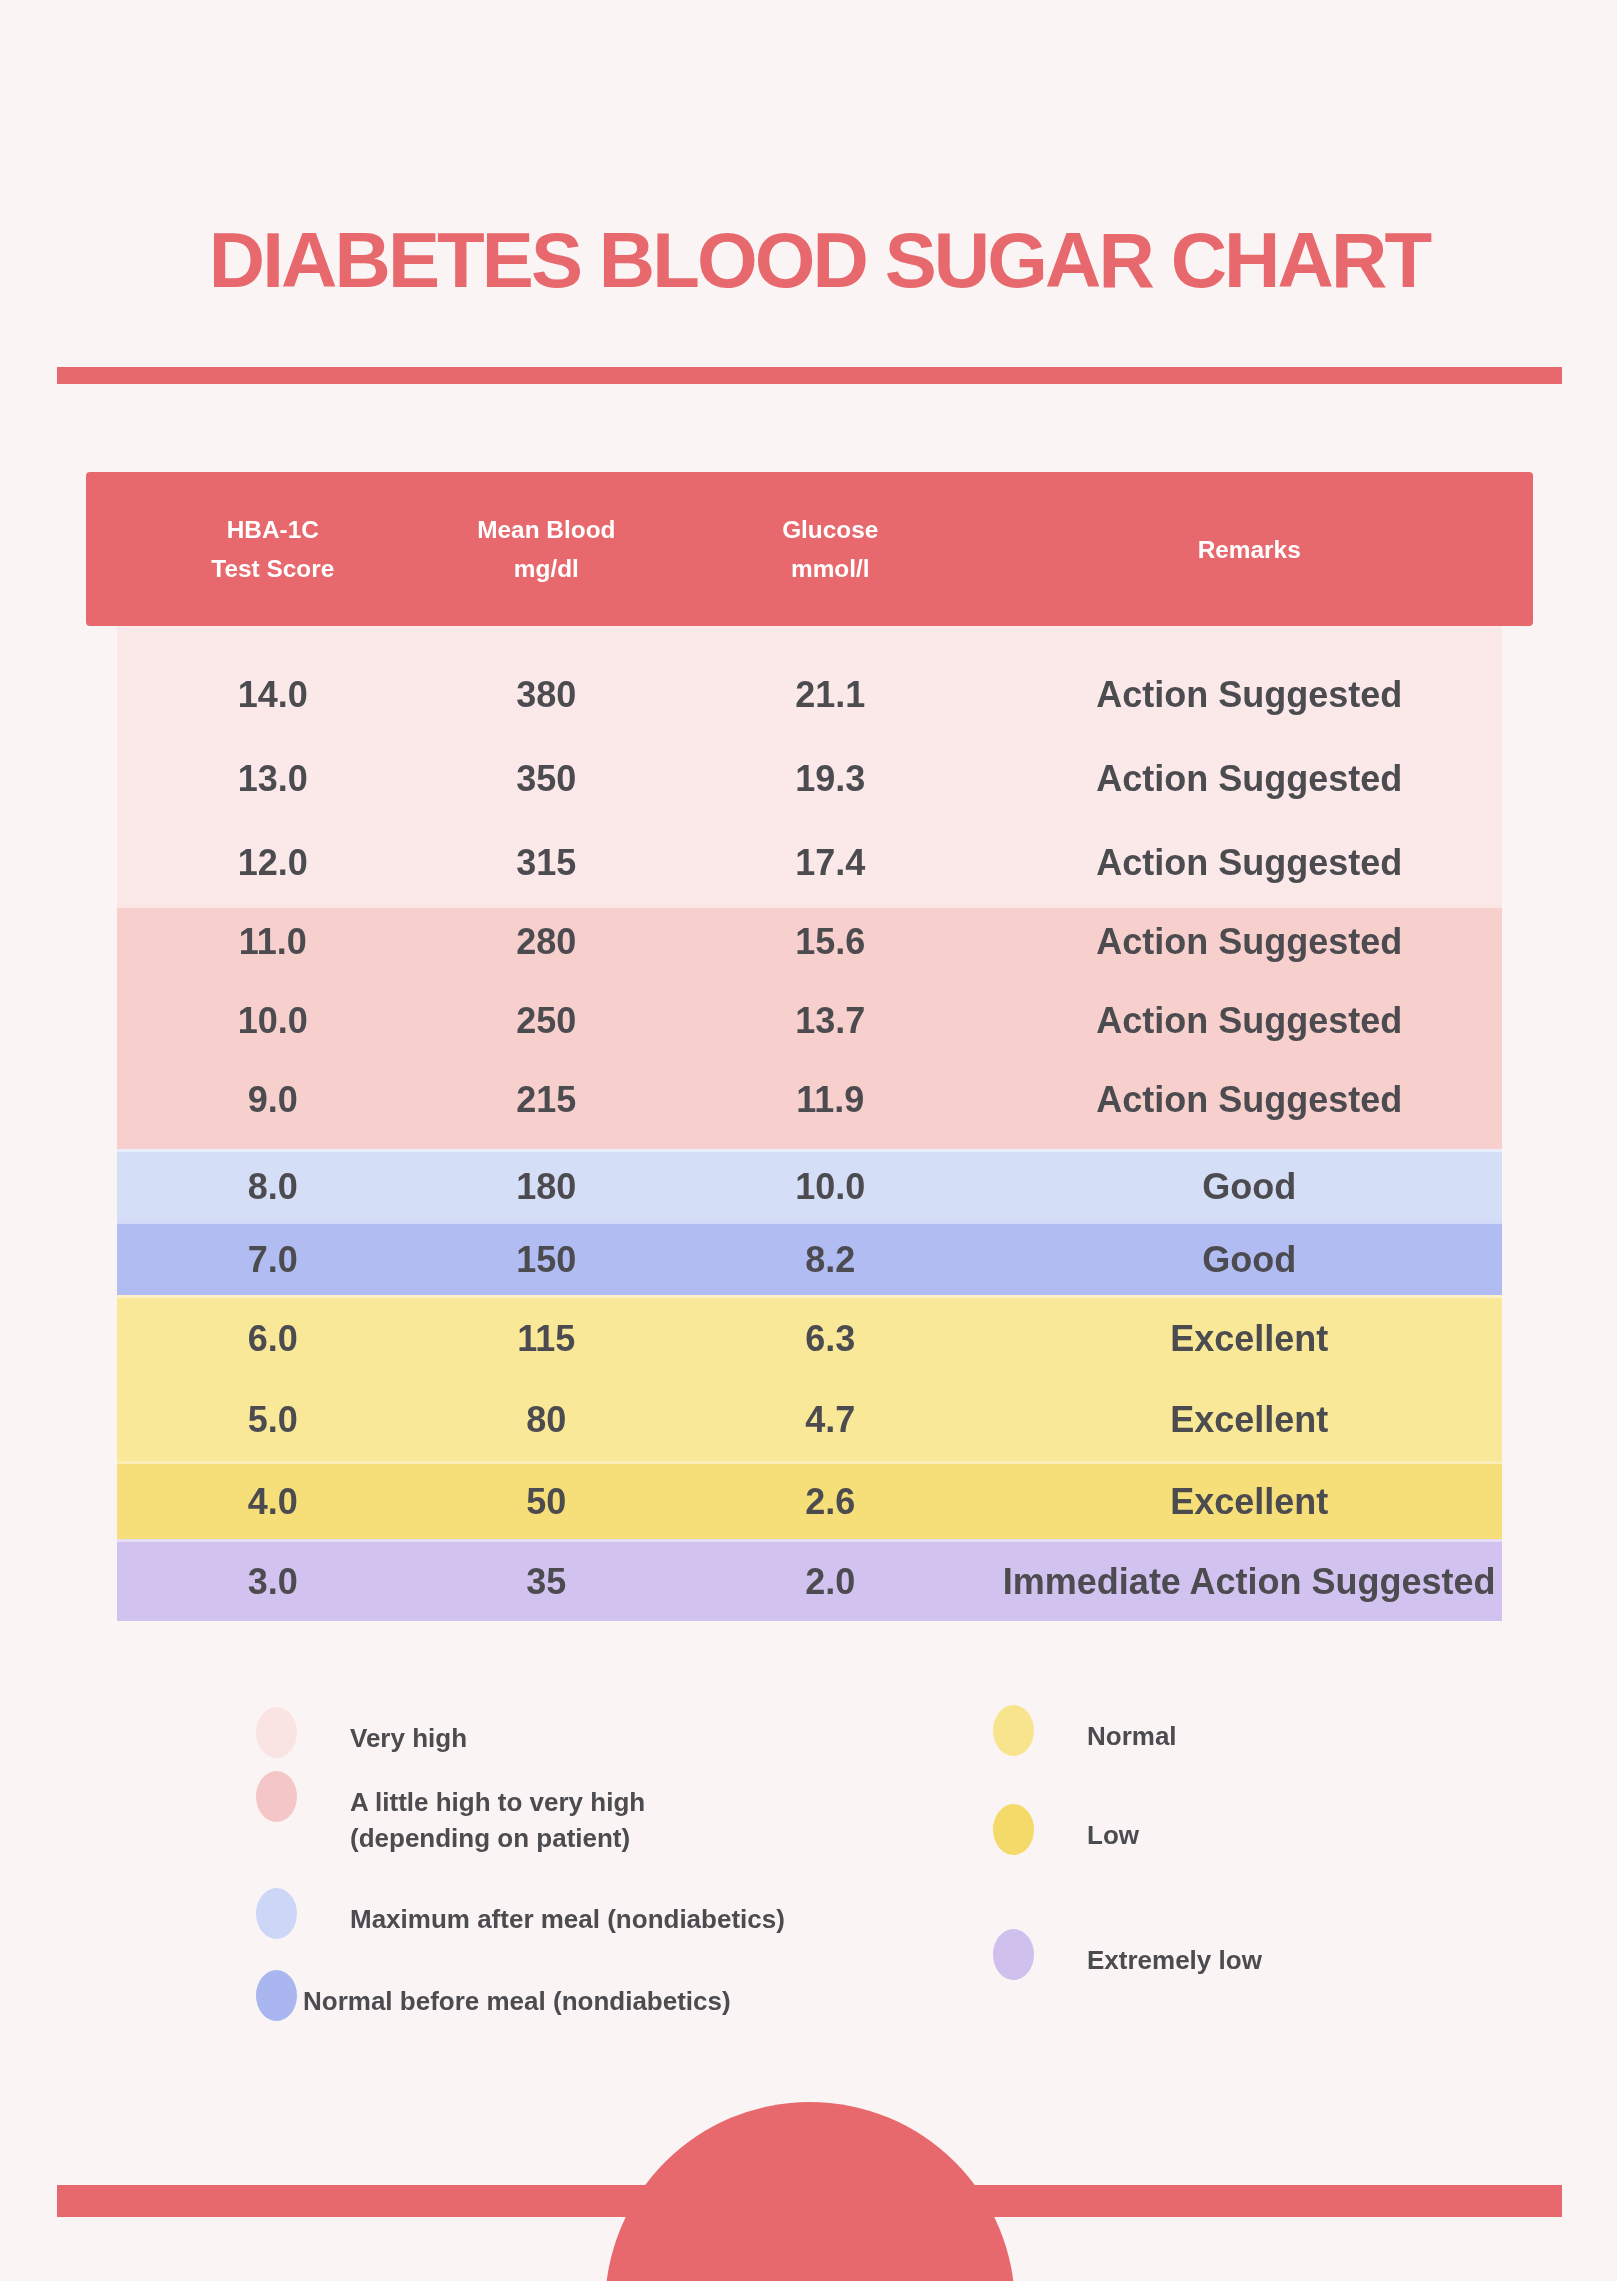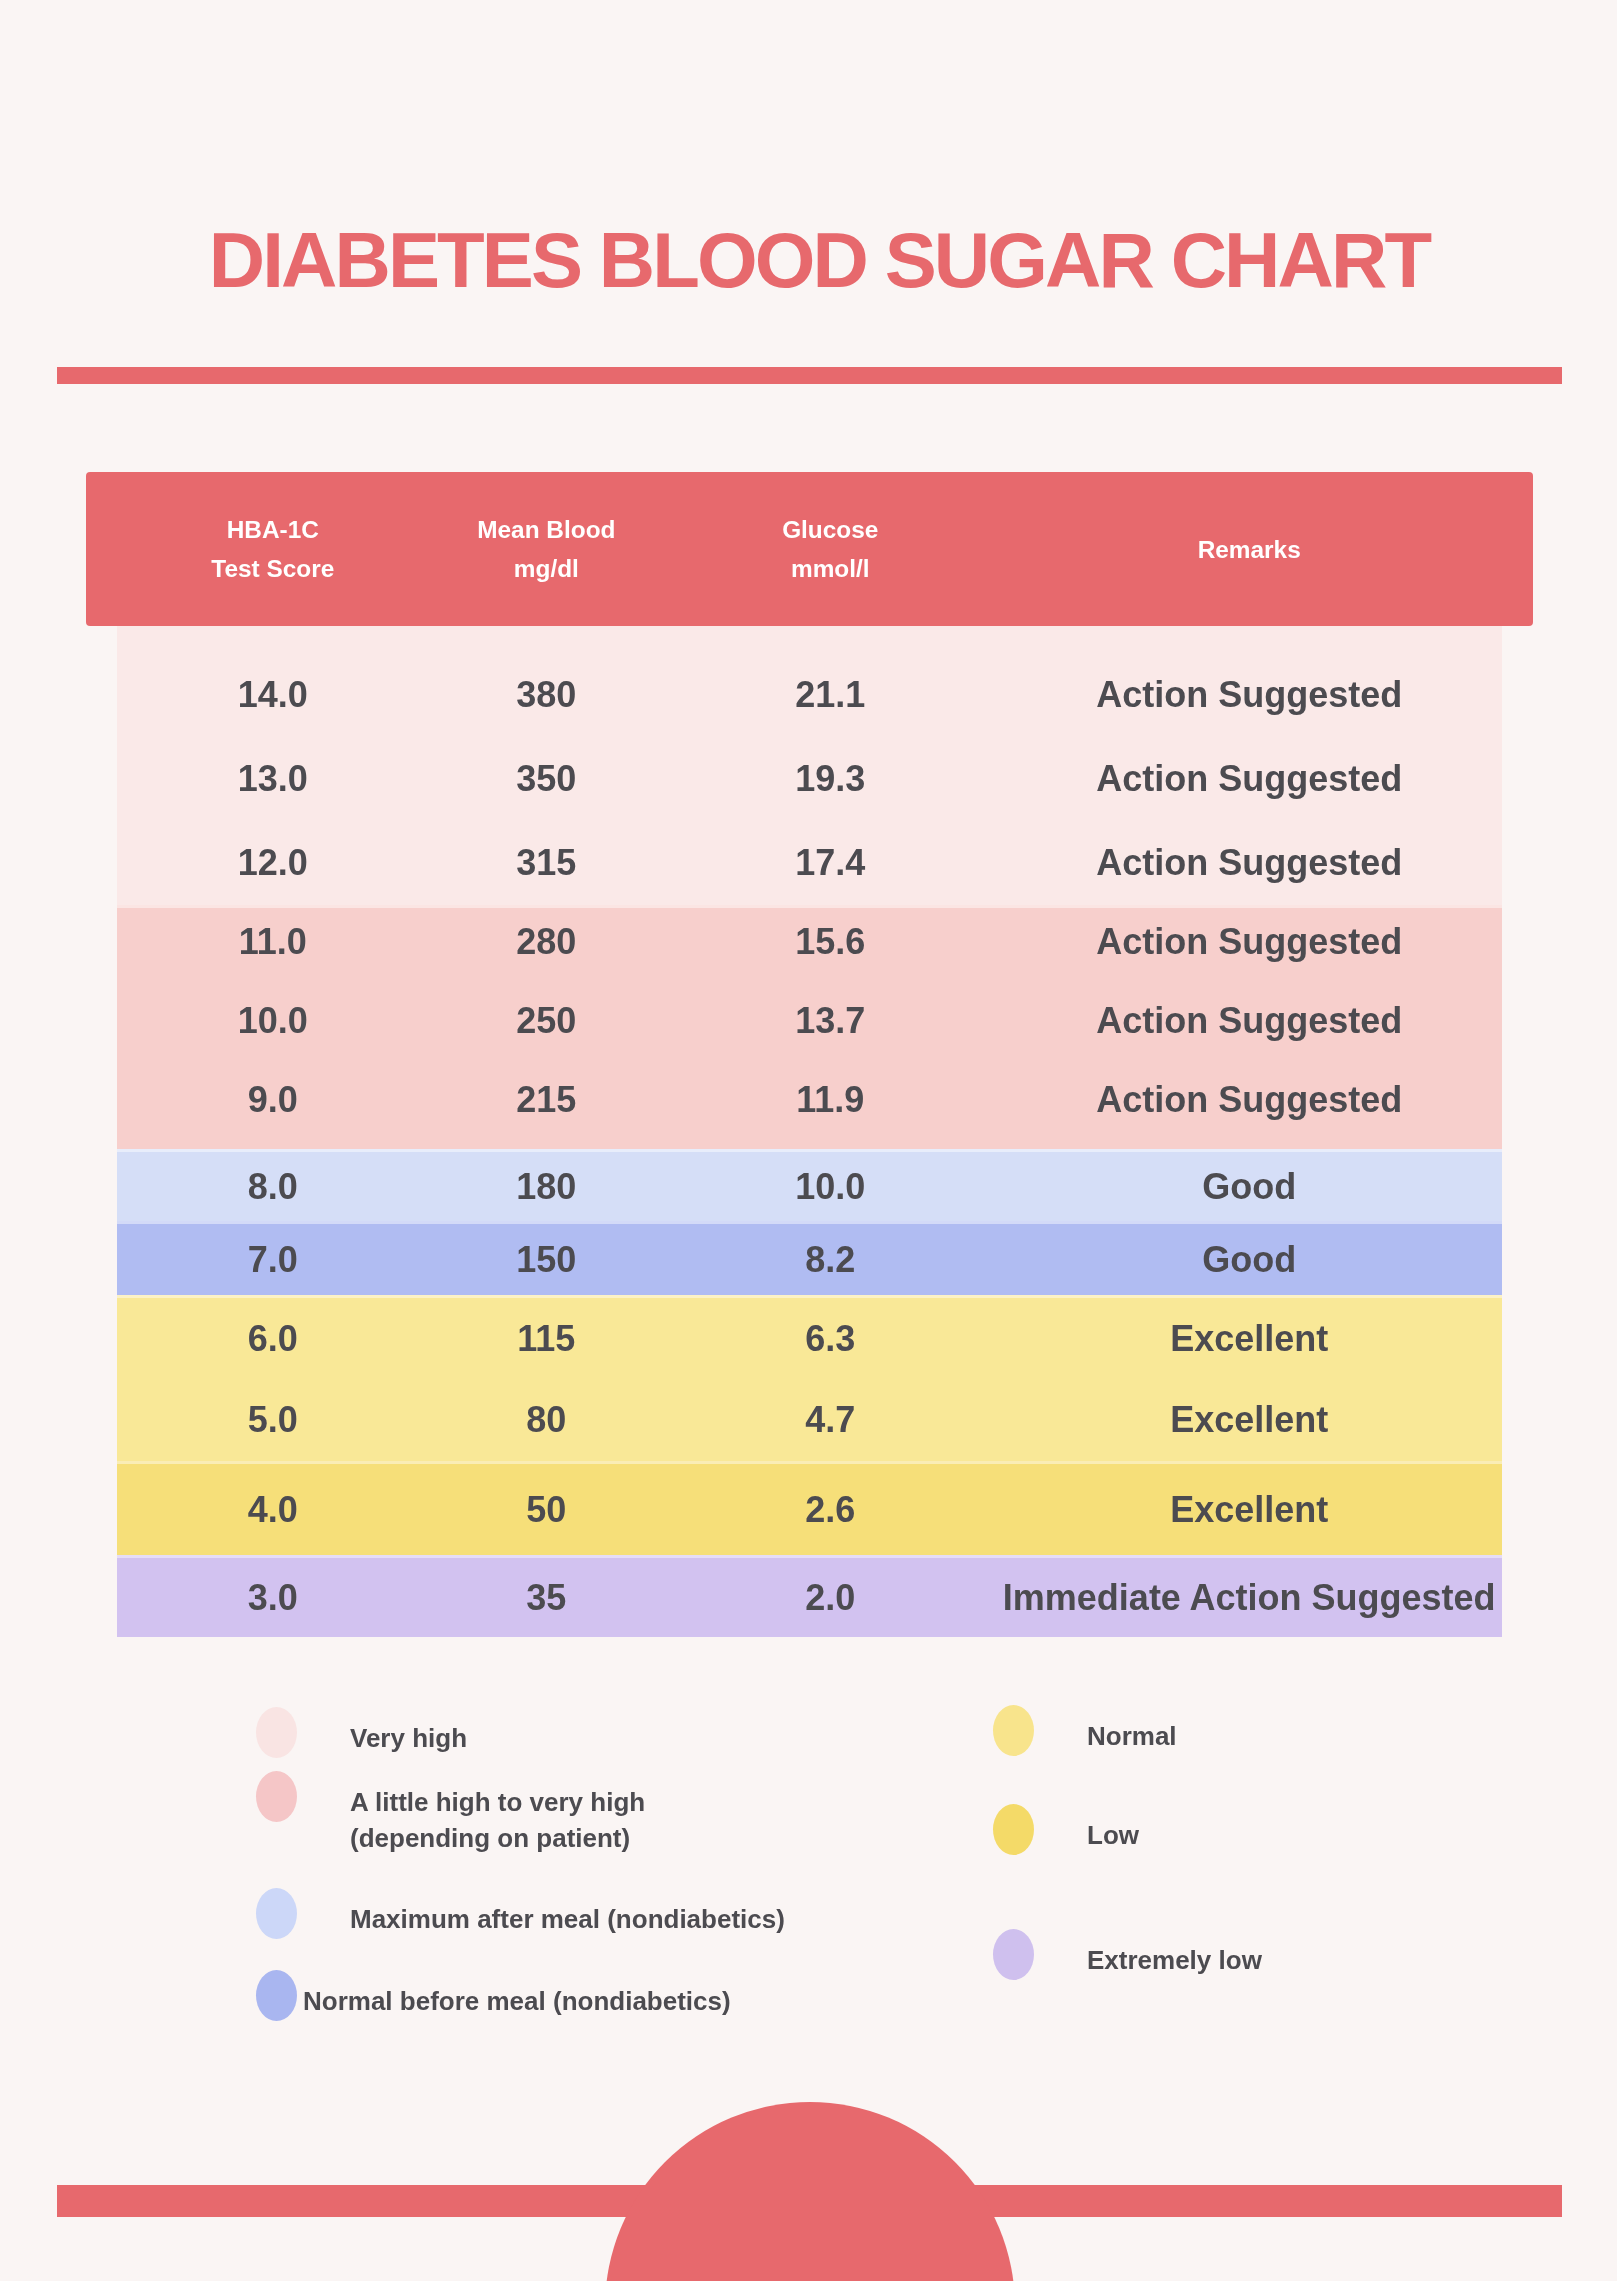--- a/index.html
+++ b/index.html
@@ -193,21 +193,21 @@
           <div class="cell">6.3</div>
           <div class="cell">Excellent</div>
         </div>
         <div class="trow">
           <div class="cell">5.0</div>
           <div class="cell">80</div>
           <div class="cell">4.7</div>
           <div class="cell">Excellent</div>
         </div>
       </div>
-      <div class="band" style="background: rgb(246, 223, 121); height: 94px;">
+      <div class="band" style="background: rgb(246, 223, 121); height: 78px;">
         <div class="trow">
           <div class="cell">4.0</div>
           <div class="cell">50</div>
           <div class="cell">2.6</div>
           <div class="cell">Excellent</div>
         </div>
       </div>
       <div class="band" style="background: rgb(210, 194, 240); height: 82px;">
         <div class="trow">
           <div class="cell">3.0</div>

